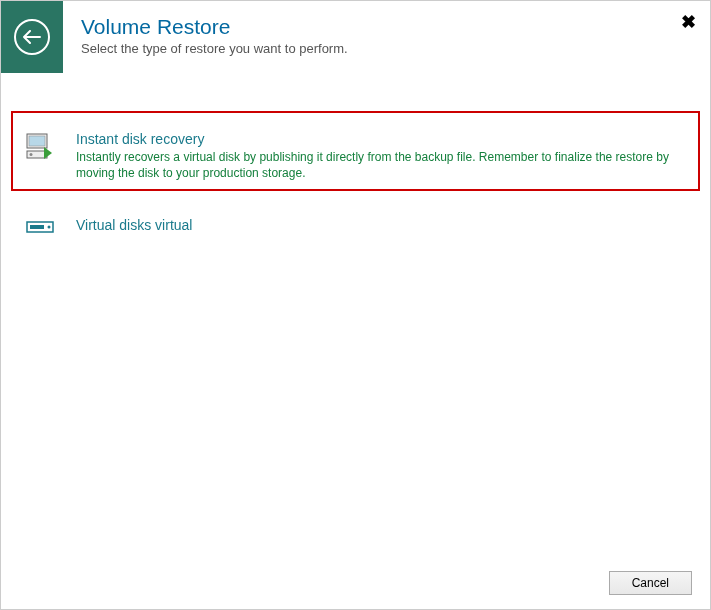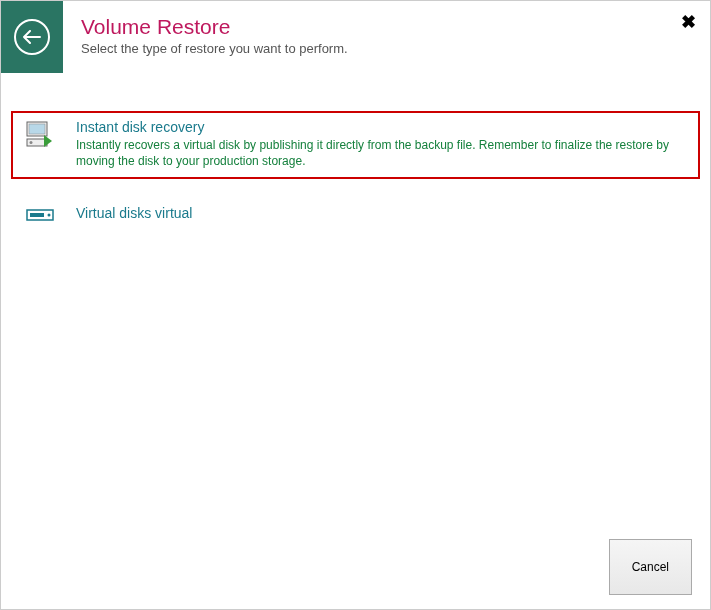--- a/index.html
+++ b/index.html
@@ -44,21 +44,21 @@
       color: #fff;
       font-size: 20px;
       line-height: 1;
     }
     .header-text {
       padding: 14px 0 0 18px;
     }
     .header-title {
       font-size: 21px;
       font-weight: 400;
-      color: #be185d;
+      color: #0369a1;
     }
     .header-subtitle {
       font-size: 13px;
       color: #555;
       margin-top: 2px;
     }
     .close-button {
       position: absolute;
       top: 10px;
       right: 14px;
@@ -72,21 +72,21 @@
     }
     .option {
       display: flex;
       align-items: flex-start;
       padding: 8px 15px 10px 15px;
       margin-bottom: 18px;
       cursor: pointer;
     }
     .option.highlighted {
       border: 2px solid #cc0000;
-      padding: 6px 13px 8px 13px;
+      padding: 18px 13px 8px 13px;
     }
     .option-icon {
       width: 34px;
       flex-shrink: 0;
       margin-top: 2px;
       margin-right: 16px;
     }
     .option-text {
       flex: 1;
     }
@@ -101,21 +101,21 @@
       line-height: 1.35;
     }
     .footer {
       position: absolute;
       bottom: 14px;
       right: 18px;
     }
     .cancel-button {
       background: linear-gradient(#f5f5f5, #e8e8e8);
       border: 1px solid #aaa;
-      padding: 20px 22px;
+      padding: 4px 22px;
       font-size: 12px;
       cursor: pointer;
       font-family: inherit;
     }
   </style>
 </head>
 <body>
 
 <div class="header">
   <div class="back-button">

